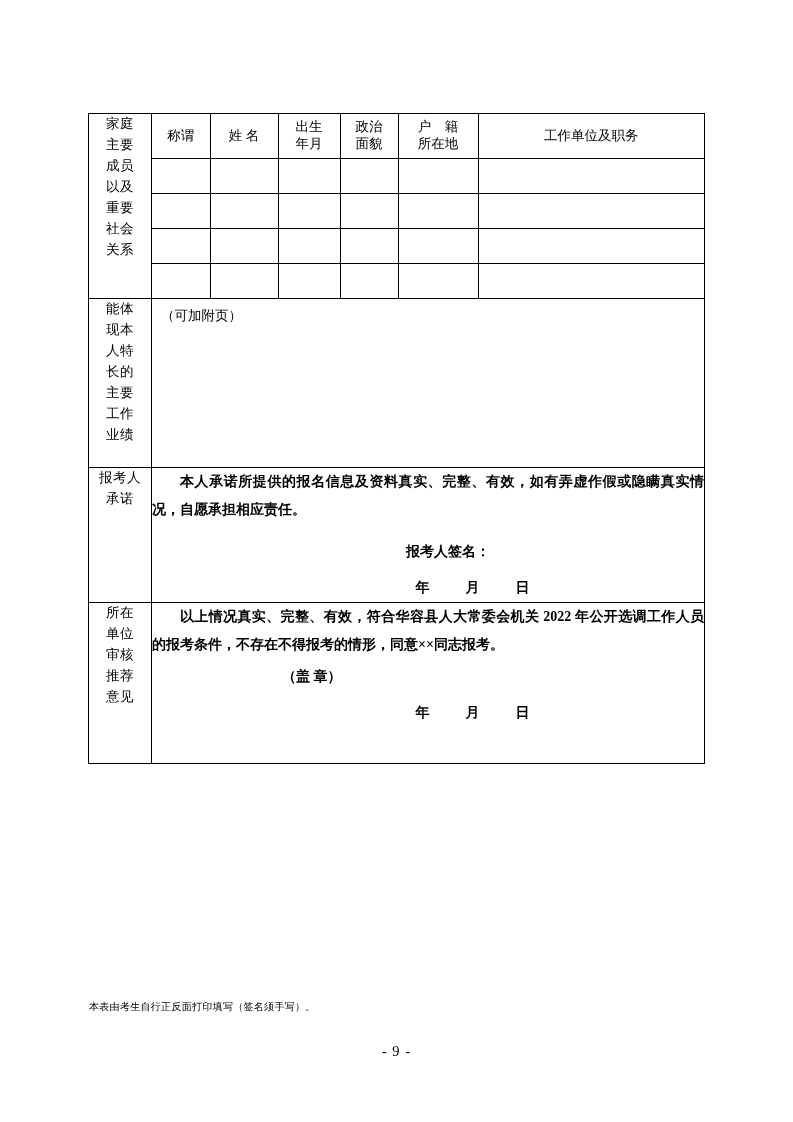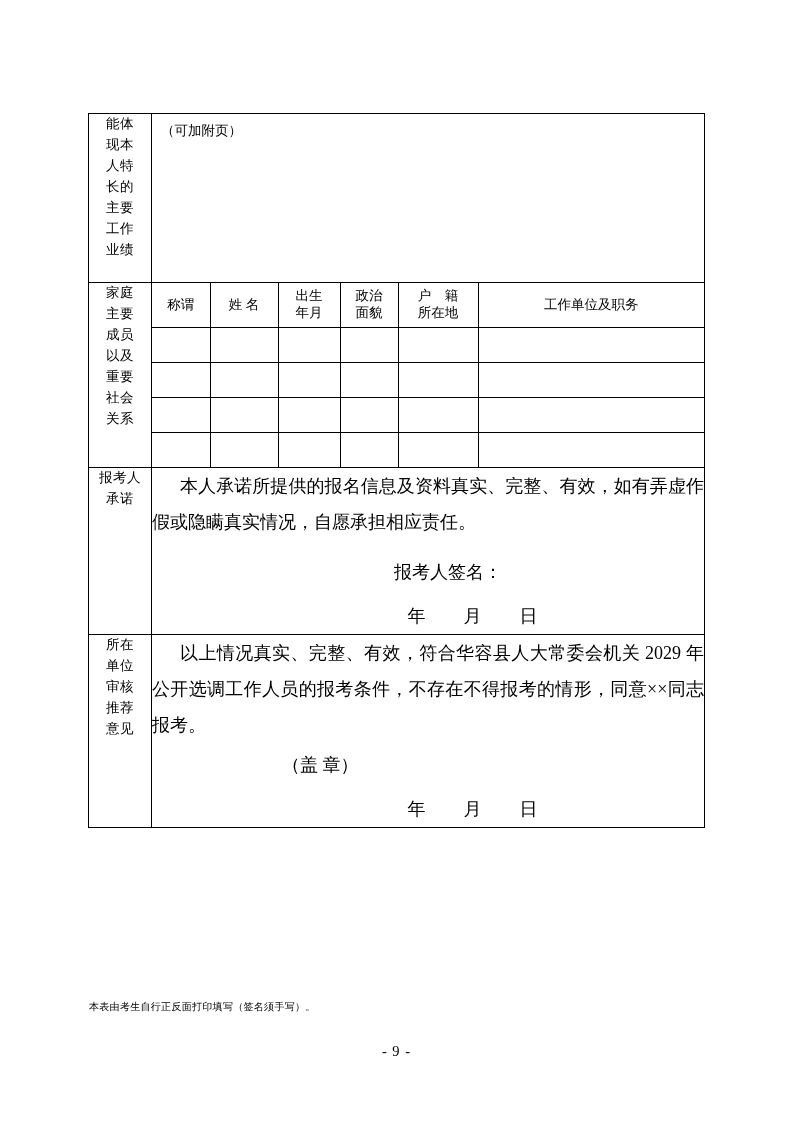--- a/index.html
+++ b/index.html
@@ -80,25 +80,26 @@
     height: 44px;
   }
   table.fam tr td:first-child { border-left: none; }
   table.fam tr td:last-child { border-right: none; }
   table.fam tr:first-child td { border-top: none; }
   table.fam tr:last-child td { border-bottom: none; }
   .two-line span { display: block; }
 
   
   .stmt {
-    font-size: 18px;
+    font-size: 14px;
     line-height: 2.0;
     padding: 12px 14px 8px 14px;
     height: 118px;
     position: relative;
+    font-weight: bold;
   }
   .stmt p {
     margin: 0;
     text-indent: 28px;
     text-align: justify;
   }
   .sign-line {
     margin-top: 14px;
     text-align: center;
     padding-left: 40px;
@@ -138,35 +139,20 @@
 </head>
 <body>
 
 <div class="page">
 
   <div class="form-wrap">
     <table class="form">
 
       <tbody>
           <tr>
-        <td class="vlabel">
-          <span class="ch">能体</span>
-          <span class="ch">现本</span>
-          <span class="ch">人特</span>
-          <span class="ch">长的</span>
-          <span class="ch">主要</span>
-          <span class="ch">工作</span>
-          <span class="ch">业绩</span>
-        </td>
-        <td class="r1-body">
-          <div class="cell-note">（可加附页）</div>
-        </td>
-      </tr>
-
-      <tr>
         <td class="vlabel">
           <span class="ch">家庭</span>
           <span class="ch">主要</span>
           <span class="ch">成员</span>
           <span class="ch">以及</span>
           <span class="ch">重要</span>
           <span class="ch">社会</span>
           <span class="ch">关系</span>
         </td>
         <td style="padding:0;">
@@ -235,20 +221,35 @@
               <td></td>
               <td></td>
             </tr>
           </tbody>
               </table>
         </td>
       </tr>
 
       <tr>
         <td class="vlabel">
+          <span class="ch">能体</span>
+          <span class="ch">现本</span>
+          <span class="ch">人特</span>
+          <span class="ch">长的</span>
+          <span class="ch">主要</span>
+          <span class="ch">工作</span>
+          <span class="ch">业绩</span>
+        </td>
+        <td class="r1-body">
+          <div class="cell-note">（可加附页）</div>
+        </td>
+      </tr>
+
+      <tr>
+        <td class="vlabel">
           <span class="ch">报考人</span>
           <span class="ch">承诺</span>
         </td>
         <td class="stmt">
           <p>本人承诺所提供的报名信息及资料真实、完整、有效，如有弄虚作假或隐瞒真实情况，自愿承担相应责任。</p>
           <div class="sign-line">报考人签名：</div>
           <div class="date-line">
             <span>年</span>
             <span class="sp"></span>
             <span>月</span>
@@ -260,21 +261,21 @@
 
       <tr>
         <td class="vlabel">
           <span class="ch">所在</span>
           <span class="ch">单位</span>
           <span class="ch">审核</span>
           <span class="ch">推荐</span>
           <span class="ch">意见</span>
         </td>
         <td class="stmt r4">
-          <p>以上情况真实、完整、有效，符合华容县人大常委会机关 2029 年公开选调工作人员的报考条件，不存在不得报考的情形，同意××同志报考。</p>
+          <p>以上情况真实、完整、有效，符合华容县人大常委会机关 2022 年公开选调工作人员的报考条件，不存在不得报考的情形，同意××同志报考。</p>
           <div class="seal-line">（盖 章）</div>
           <div class="date-line">
             <span>年</span>
             <span class="sp"></span>
             <span>月</span>
             <span class="sp"></span>
             <span>日</span>
           </div>
         </td>
       </tr>

